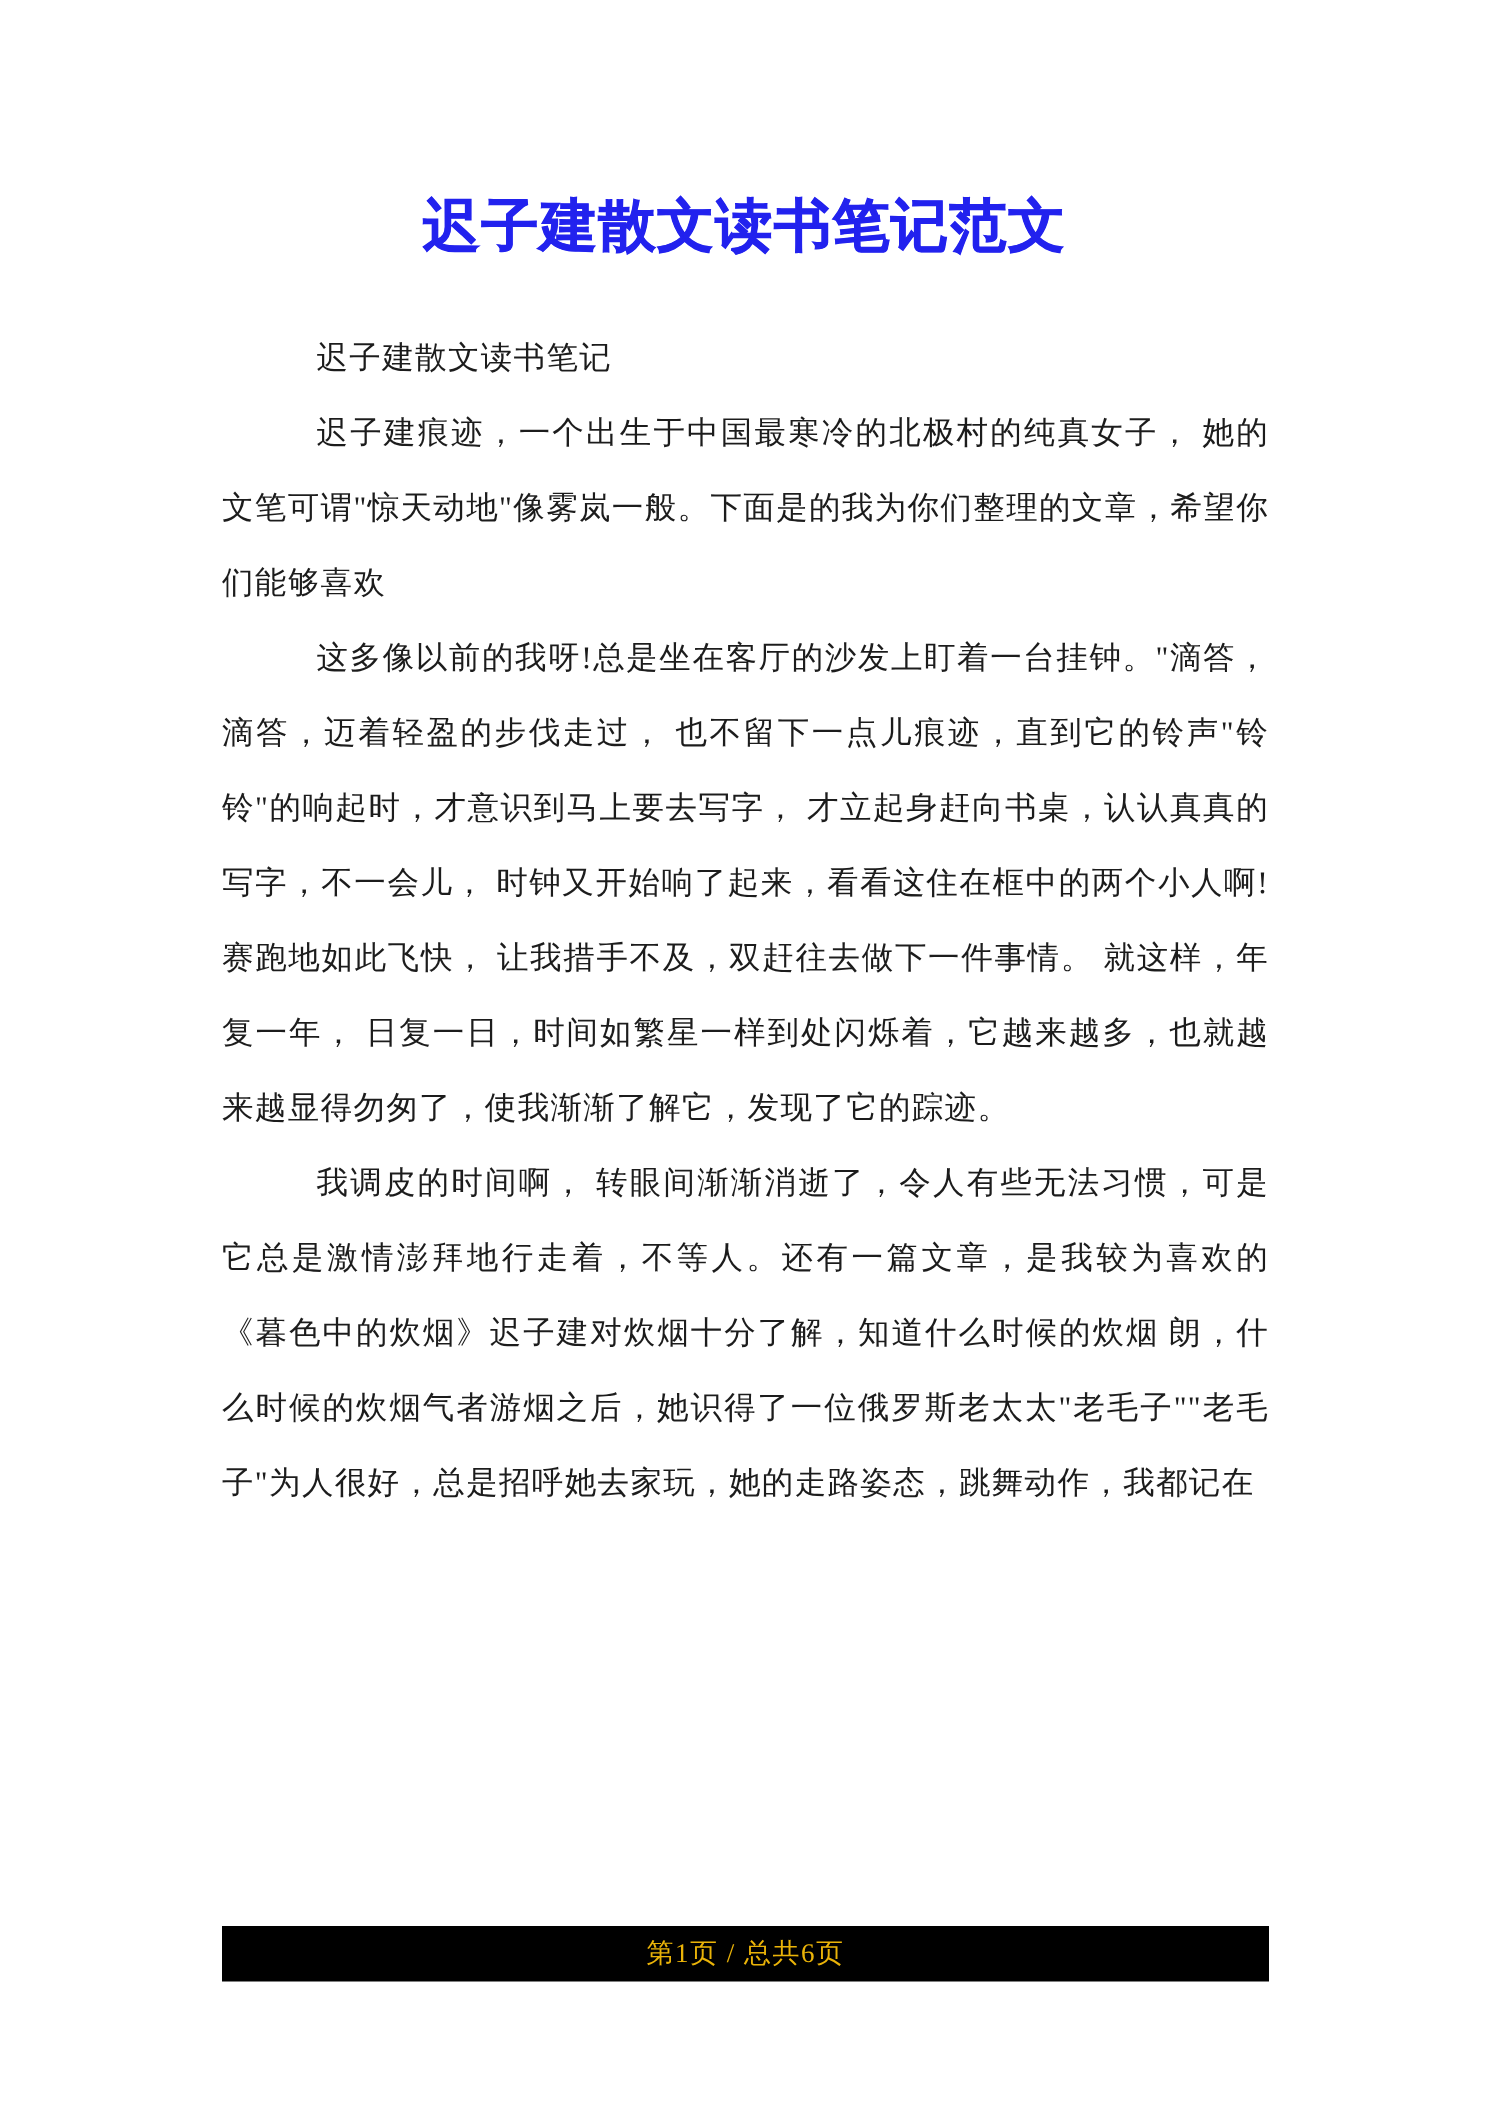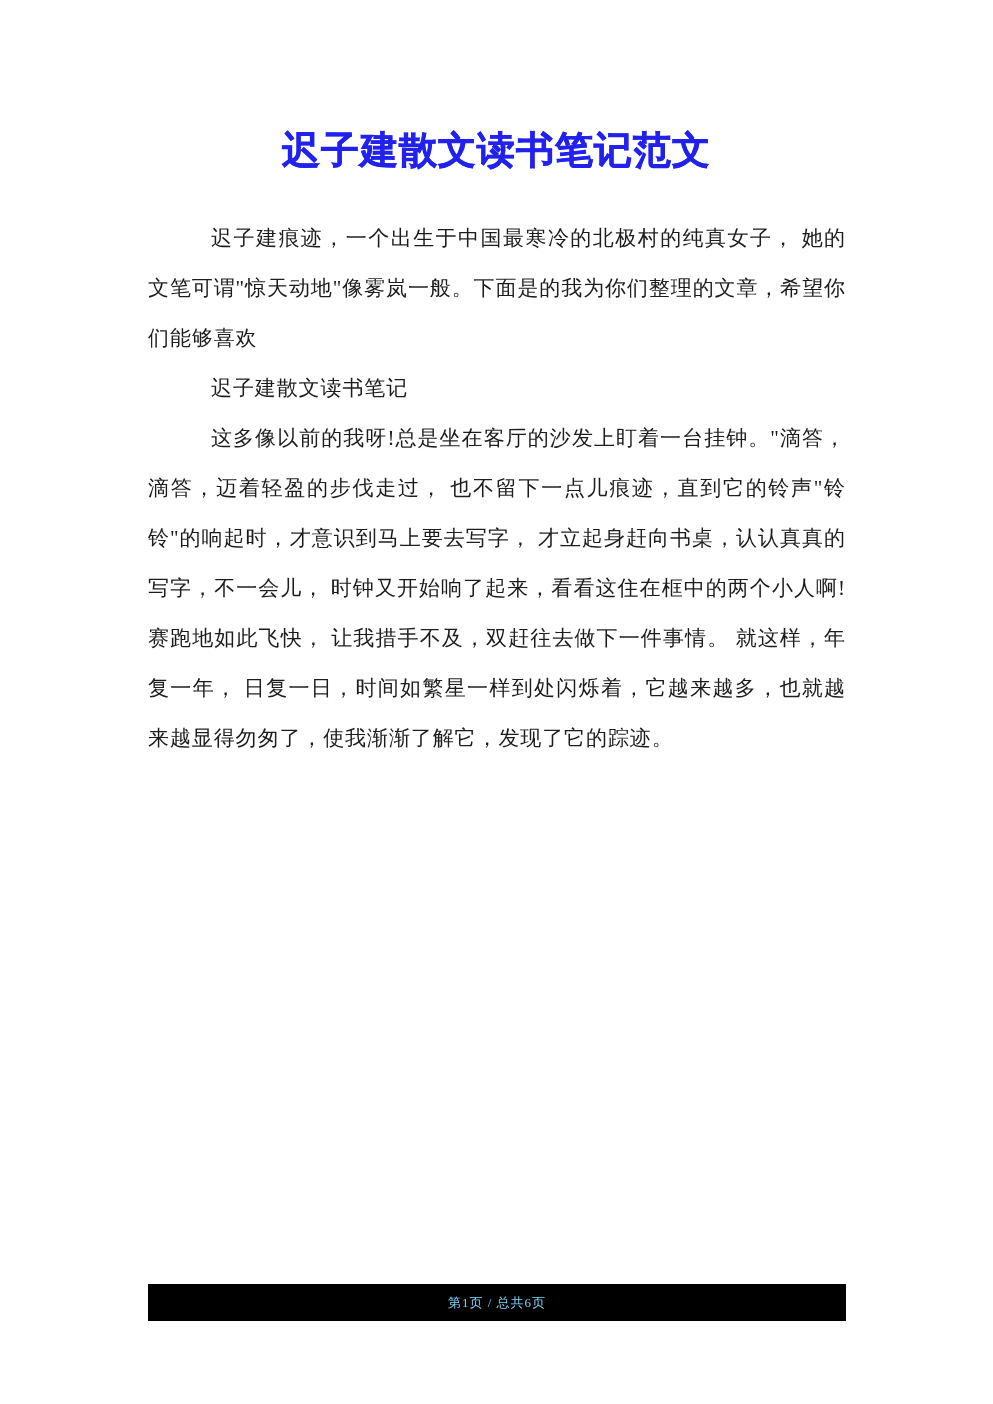--- a/index.html
+++ b/index.html
@@ -52,36 +52,37 @@
     left: 148px;
     width: 698px;
     height: 37px;
     background: #000000;
     text-align: center;
   }
   .footer-label {
     display: inline-block;
     width: 100%;
     line-height: 37px;
-    font-size: 13px;
+    font-size: 18px;
     letter-spacing: 1px;
-    color: #7dd3fc;
+    color: #eab308;
     font-family: "Liberation Serif", "DejaVu Serif", serif;
   }
 </style>
 </head>
 <body>
 
 <div class="page">
 
   <div class="doc-title">迟子建散文读书笔记范文</div>
 
   <div class="doc-body">
+      <div class="para">迟子建散文读书笔记</div>
       <div class="para">迟子建痕迹，一个出生于中国最寒冷的北极村的纯真女子， 她的文笔可谓"惊天动地"像雾岚一般。下面是的我为你们整理的文章，希望你们能够喜欢</div>
-      <div class="para">迟子建散文读书笔记</div>
       <div class="para">这多像以前的我呀!总是坐在客厅的沙发上盯着一台挂钟。"滴答，滴答，迈着轻盈的步伐走过， 也不留下一点儿痕迹，直到它的铃声"铃铃"的响起时，才意识到马上要去写字， 才立起身赶向书桌，认认真真的写字，不一会儿， 时钟又开始响了起来，看看这住在框中的两个小人啊!赛跑地如此飞快， 让我措手不及，双赶往去做下一件事情。 就这样，年复一年， 日复一日，时间如繁星一样到处闪烁着，它越来越多，也就越来越显得勿匆了，使我渐渐了解它，发现了它的踪迹。</div>
+      <div class="para">我调皮的时间啊， 转眼间渐渐消逝了，令人有些无法习惯，可是它总是激情澎拜地行走着，不等人。还有一篇文章，是我较为喜欢的《暮色中的炊烟》迟子建对炊烟十分了解，知道什么时候的炊烟 朗，什么时候的炊烟气者游烟之后，她识得了一位俄罗斯老太太"老毛子""老毛子"为人很好，总是招呼她去家玩，她的走路姿态，跳舞动作，我都记在</div>
     </div>
 
   <div class="footer-bar">
     <span class="footer-label">第1页 / 总共6页</span>
   </div>
 
 </div>
 
 </body></html>

